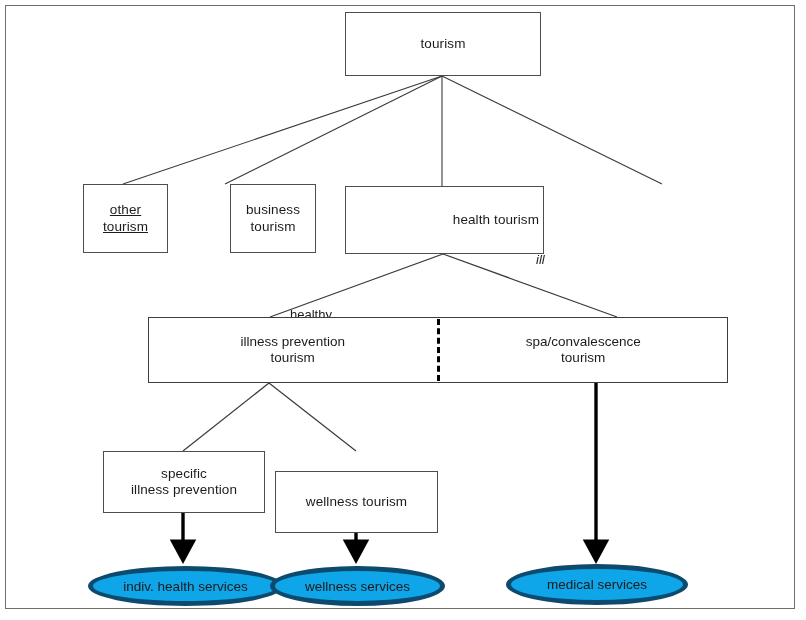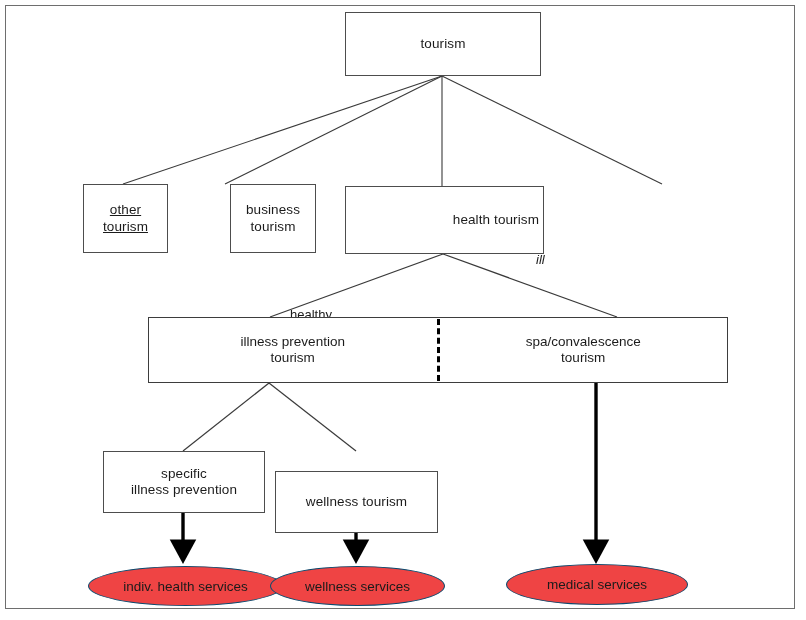--- a/index.html
+++ b/index.html
@@ -71,23 +71,23 @@
   }
   .wide-divider {
     width: 0px;
     border-left: 3px dashed #000000;
     margin: 1px 0;
     align-self: stretch;
   }
   .ellipse {
     position: absolute;
     box-sizing: border-box;
-    border: 1px solid #0c4a6e;
+    border: 5px solid #0c4a6e;
     border-radius: 50%;
-    background: #ef4444;
+    background: #0ea5e9;
     display: flex;
     align-items: center;
     justify-content: center;
     text-align: center;
     font-size: 13.5px;
     color: #1b1b1b;
     white-space: nowrap;
   }
   .edge-label {
     position: absolute;

